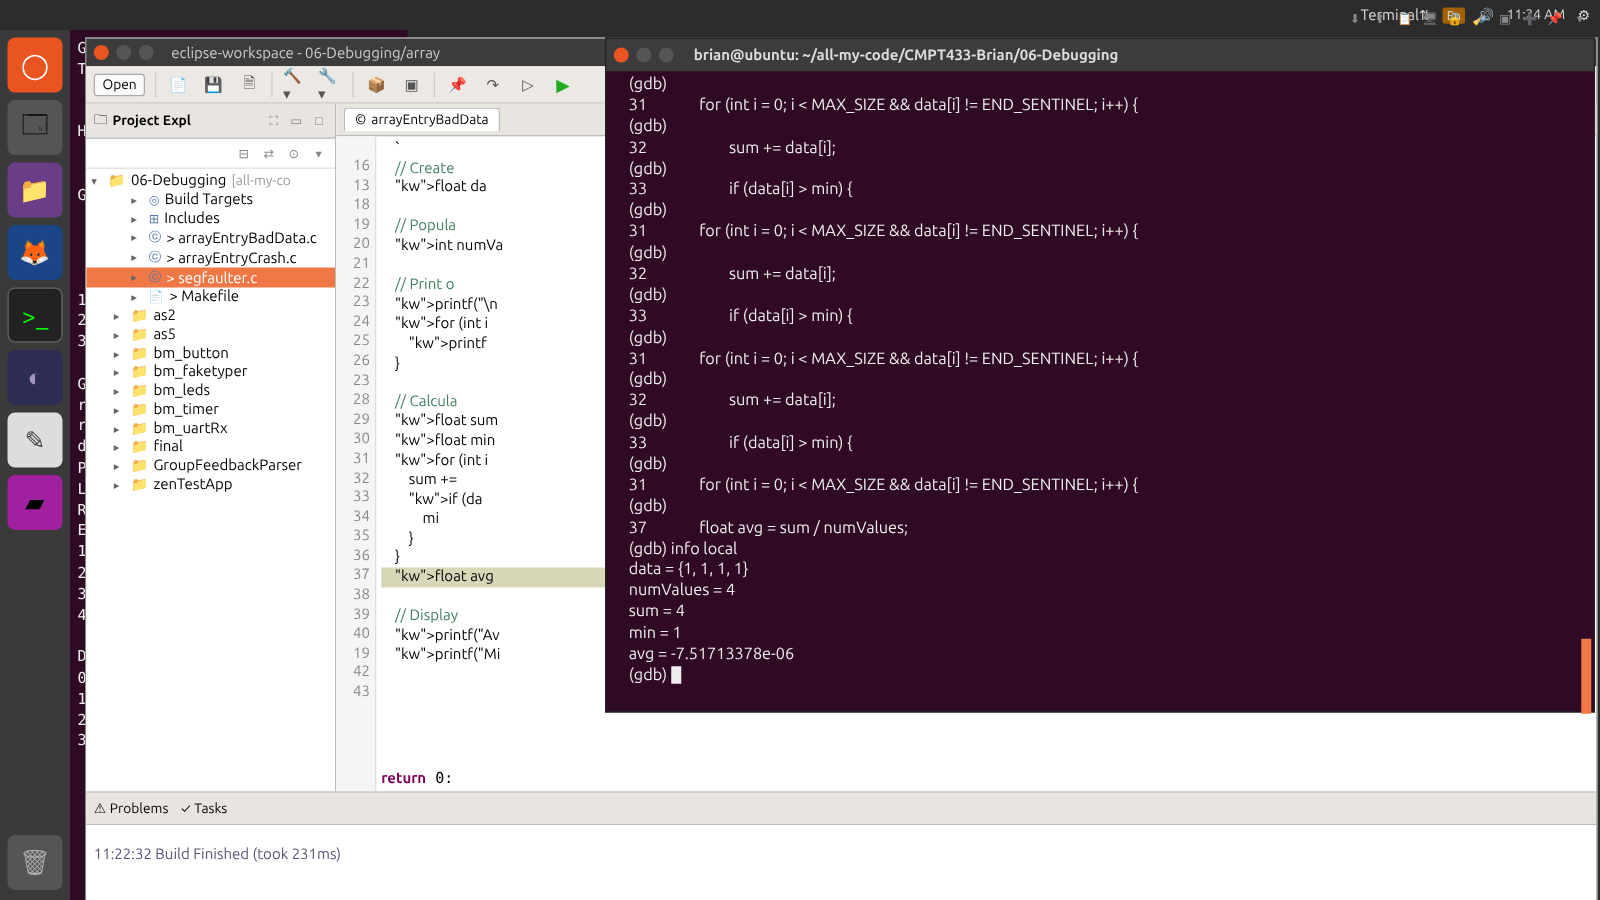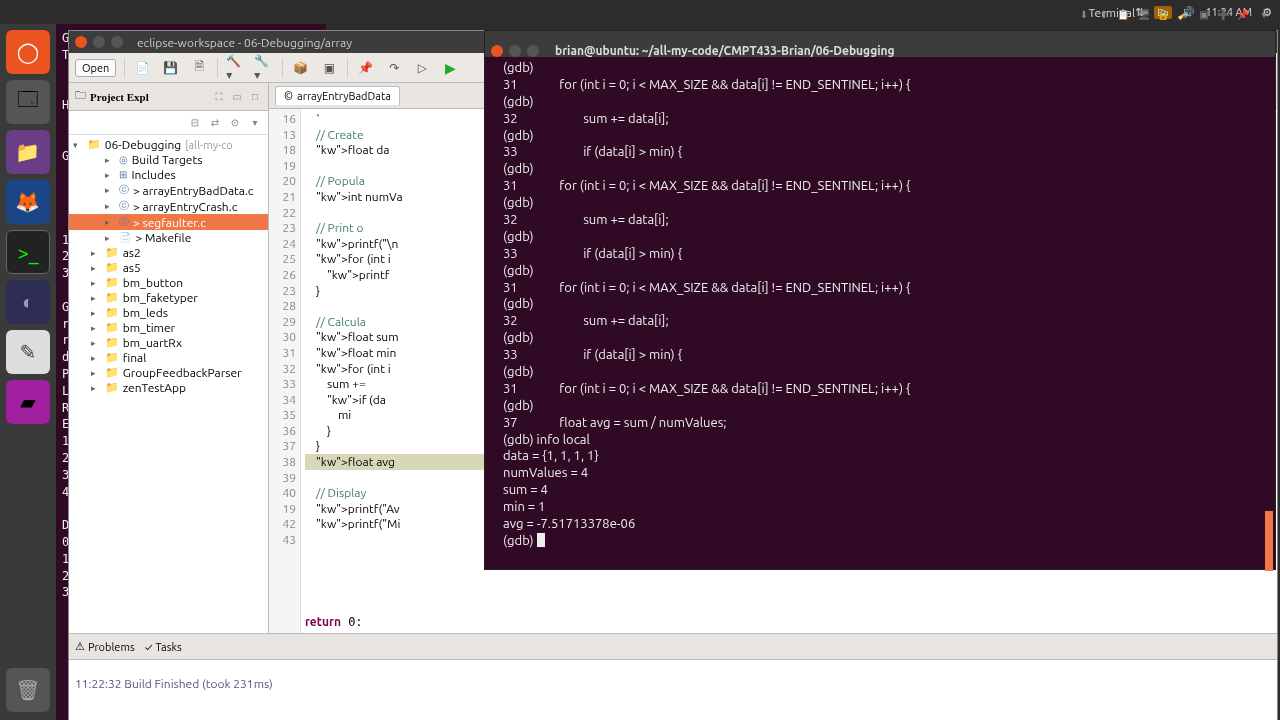--- a/index.html
+++ b/index.html
@@ -52,41 +52,41 @@
 .tree-indent { display: inline-block; }
 .exp { width: 10px; color: #666; font-size: 9px; }
 .folder-ico { color: #b8860b; font-size: 11px; }
 .file-ico { color: #5577aa; font-size: 10px; }
 .proj-suffix { color: #999; font-size: 11px; }
 
 .editor { flex: 1; background: #fff; display: flex; flex-direction: column; position: relative; }
 .ed-tabrow { height: 26px; background: #e8e5e0; border-bottom: 1px solid #bbb; display: flex; align-items: center; padding: 0 6px; font-size: 11px; }
 .ed-tab { padding: 3px 8px; background: #fff; border: 1px solid #bbb; border-bottom: none; border-radius: 3px 3px 0 0; display: flex; gap: 4px; }
 .ed-content { flex: 1; display: flex; font-family: monospace; font-size: 12px; line-height: 1.3; overflow: hidden; }
-.gutter { width: 32px; background: #f5f5f5; color: #888; text-align: right; padding: 2px 4px 2px 0; border-right: 1px solid #ddd; }
+.gutter { width: 32px; background: #f5f5f5; color: #888; text-align: right; padding: 16px 4px 2px 0; border-right: 1px solid #ddd; }
 .gutter div { height: 15.6px; }
 .code { flex: 1; padding: 2px 4px; white-space: pre; overflow: hidden; }
 .code div { height: 15.6px; }
 .kw { color: #7f0055; font-weight: bold; }
 .cm { color: #3f7f5f; }
 .hl { background: #d8d8b8; }
 .return-row { position: absolute; left: 36px; bottom: 4px; font-family: monospace; font-size: 12px; }
 
 .bottom-tabs { height: 26px; background: #e8e5e0; border-top: 1px solid #bbb; display: flex; align-items: center; padding: 0 6px; gap: 10px; font-size: 11px; }
 .bottom-tabs .tab { display: flex; gap: 3px; align-items: center; }
 
 .console { height: 80px; background: #fff; border-top: 1px solid #bbb; font-family: monospace; font-size: 12px; padding: 4px 6px; line-height: 1.4; position: relative; }
 .console .hdr { color: #333; }
 .console .out { color: #222; }
 .console .fin { color: #557; }
 .console-toolbar { position: absolute; top: -24px; right: 6px; display: flex; gap: 6px; }
 
 
 .fg-term { position: absolute; left: 484px; top: 30px; width: 792px; height: 540px; background: #300a24; color: #eee; font-family: monospace; font-size: 13px; border: 1px solid #222; }
-.fg-titlebar { height: 26px; background: #3c3c3c; display: flex; align-items: flex-end; padding: 0 6px; gap: 6px; color: #ddd; font-size: 12px; font-weight: bold; }
+.fg-titlebar { height: 26px; background: #3c3c3c; display: flex; align-items: center; padding: 0 6px; gap: 6px; color: #ddd; font-size: 12px; font-weight: bold; }
 .fg-body { padding: 2px 18px; line-height: 1.3; white-space: pre; overflow: hidden; }
 .cursor { display: inline-block; width: 8px; height: 14px; background: #eee; vertical-align: text-bottom; }
 .scrollbar { position: absolute; right: 2px; top: 480px; width: 8px; height: 60px; background: #f07746; }
 </style>
 </head>
 <body>
 
 <div class="top-panel">
   <span class="title">Terminal</span>
   <div class="right">
@@ -169,21 +169,21 @@
     <span class="tb-btn">📌</span>
     <span class="tb-btn">↷</span>
     <span class="tb-btn">▷</span>
     <span class="tb-btn run-btn">▶</span>
   </div>
 
   <div class="ecl-body">
     <div class="proj-panel">
       <div class="proj-tabrow">
         <span>🗀</span>
-        <span style="font-weight:bold;font-family:Liberation Serif, serif;">Project Expl</span>
+        <span style="font-weight:bold;">Project Expl</span>
         <span style="flex:1"></span>
         <span class="mini-icon">⛶</span>
         <span class="mini-icon">▭</span>
         <span class="mini-icon">□</span>
       </div>
       <div class="proj-toolbtns">
         <span class="mini-icon">⊟</span>
         <span class="mini-icon">⇄</span>
         <span class="mini-icon">⊙</span>
         <span class="mini-icon">▾</span>

